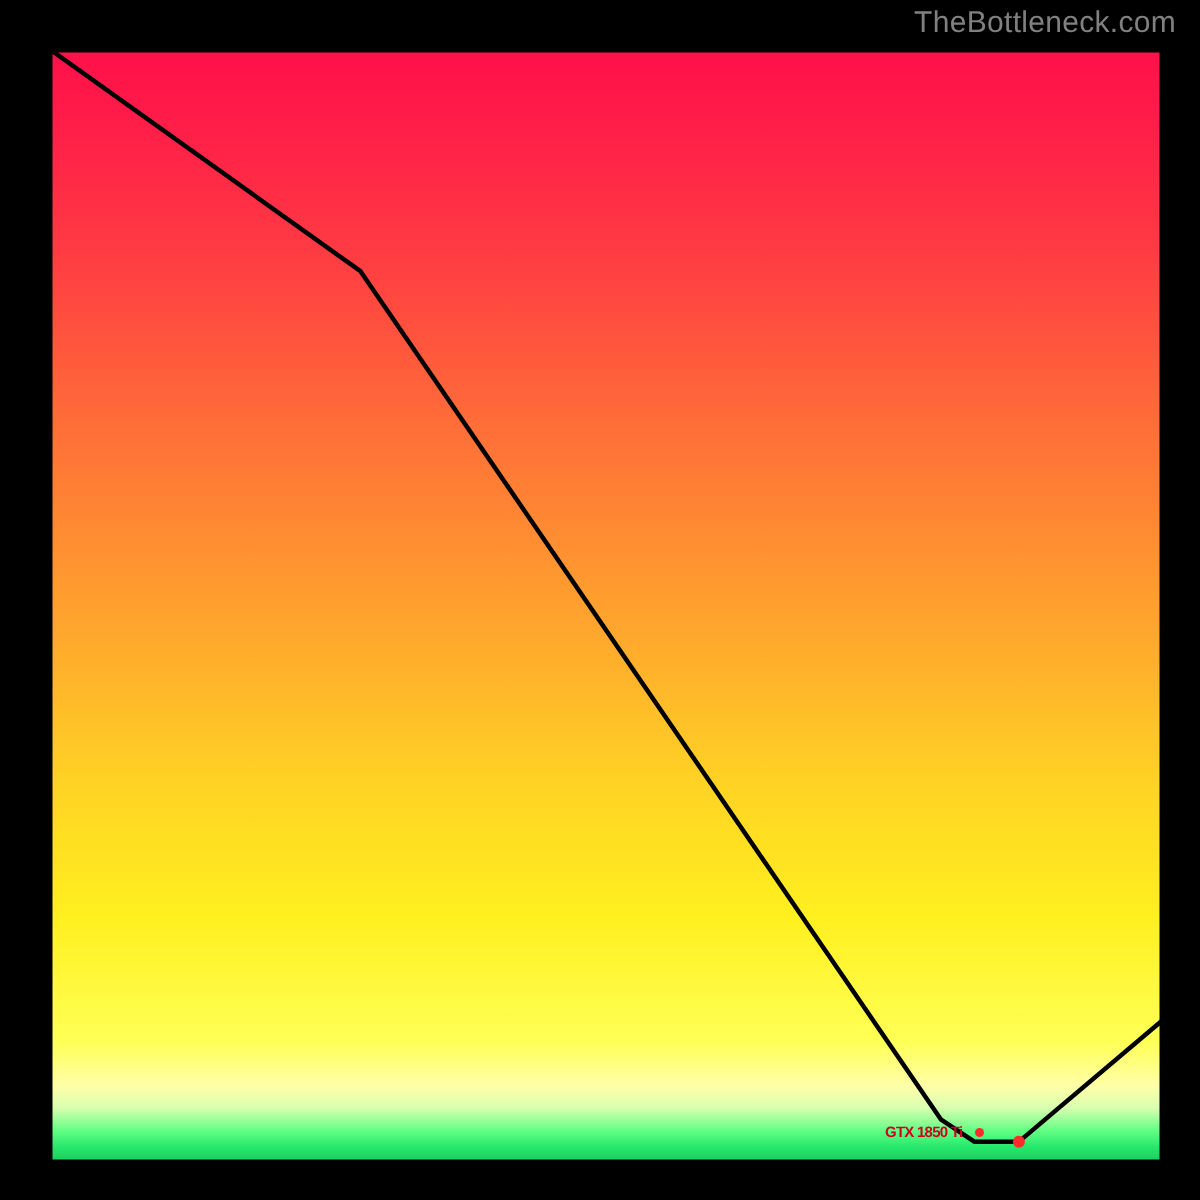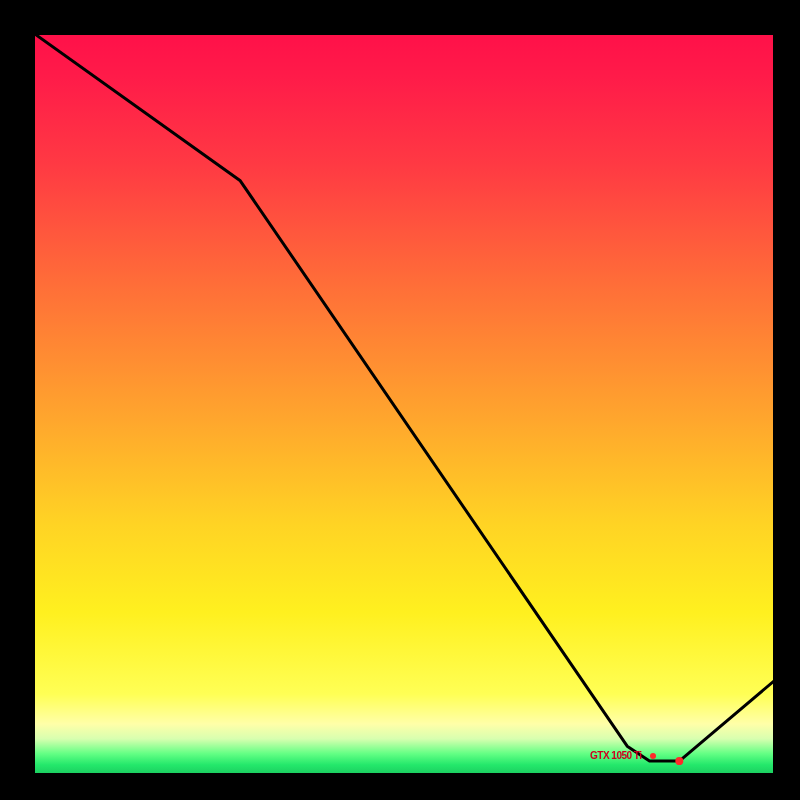--- a/index.html
+++ b/index.html
@@ -88,40 +88,41 @@
     border-radius: 50%;
     margin-left: 6px;
     vertical-align: middle;
   }
 </style>
 </head>
 <body>
 
 <div class="outer">
 
+  <div class="attribution">TheBottleneck.com</div>
 
   <div class="plot-frame">
     <div class="plot-inner">
       <div class="gradient"></div>
 
       <svg class="lines" viewBox="0 0 744 744" preserveAspectRatio="none">
 
         <path d="M 0 0
                  L 208.3 148.8
                  L 595.2 714.2
                  L 617.5 729.1
                  L 639.8 729.1
                  L 647.3 729.1
                  L 744 647.3" fill="none" stroke="#000" stroke-width="3" stroke-linecap="round" stroke-linejoin="round"></path>
 
         <circle cx="647.3" cy="729.1" r="4" fill="#ff2a2a"></circle>
       </svg>
 
       <div class="annotation" style="left:558px; top:718px;">
-        <span>GTX 1050 Ti</span>
+        <span>GTX 1850 Ti</span>
         <span class="dot"></span>
       </div>
 
       <div class="border"></div>
     </div>
   </div>
 
 </div>
 
 </body></html>

